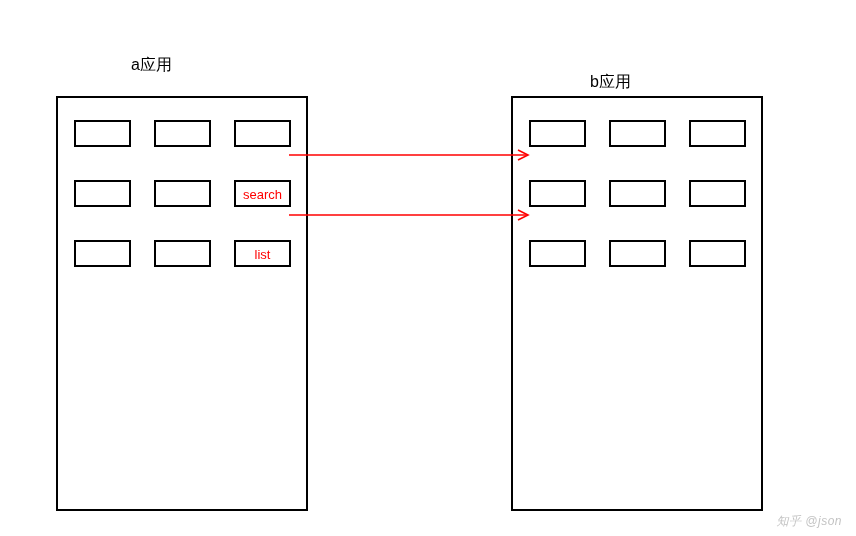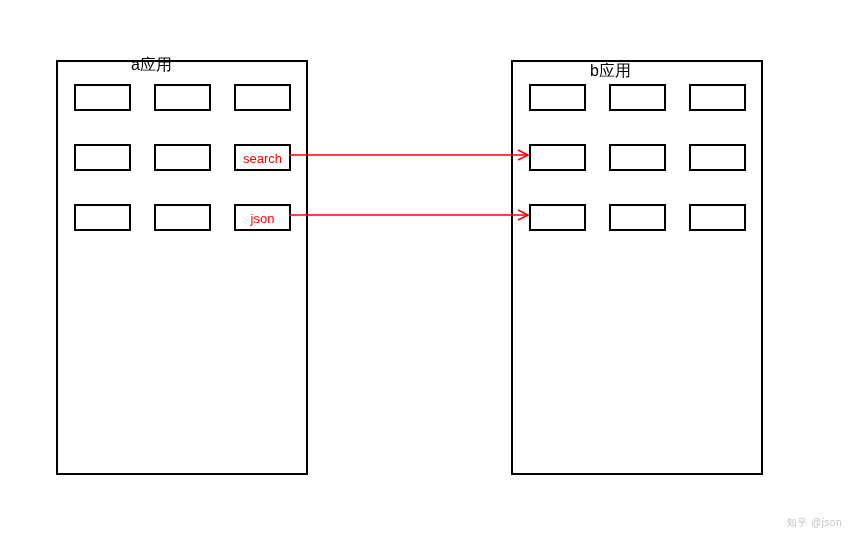--- a/index.html
+++ b/index.html
@@ -12,25 +12,26 @@
       overflow: hidden;
     }
     .title {
       position: absolute;
       font-size: 16px;
       color: #000;
       font-weight: normal;
       margin-top: 28px;
     }
     .title-a { left: 131px; top: 27px; }
-    .title-b { left: 590px; top: 33px; }
+    .title-b { left: 590px; top: 44px; }
     .panel {
       position: absolute;
       border: 2px solid #000;
       background: transparent;
+      margin-top: 36px;
     }
     .panel-a {
       left: 56px;
       top: 60px;
       width: 252px;
       height: 415px;
     }
     .panel-b {
       left: 511px;
       top: 60px;
@@ -67,22 +68,23 @@
       left: 0;
       top: 0;
       width: 856px;
       height: 536px;
       pointer-events: none;
     }
     .watermark {
       position: absolute;
       right: 14px;
       bottom: 6px;
-      font-size: 10px;
+      font-size: 12px;
       color: rgba(120,120,120,0.45);
+      font-style: italic;
       letter-spacing: 0.5px;
       user-select: none;
     }
   </style>
 </head>
 <body>
 
 <div class="title title-a">a应用</div>
 <div class="title title-b">b应用</div>
 
@@ -92,21 +94,21 @@
     <div class="cell"></div>
     <div class="cell"></div>
     <div class="cell"></div>
     <div class="cell"></div>
     <div class="cell">
       <span class="cell-label">search</span>
     </div>
     <div class="cell"></div>
     <div class="cell"></div>
     <div class="cell">
-      <span class="cell-label">json</span>
+      <span class="cell-label">list</span>
     </div>
   </div>
 </div>
 
 <div class="panel panel-b">
   <div class="grid">
     <div class="cell"></div>
     <div class="cell"></div>
     <div class="cell"></div>
     <div class="cell"></div>

